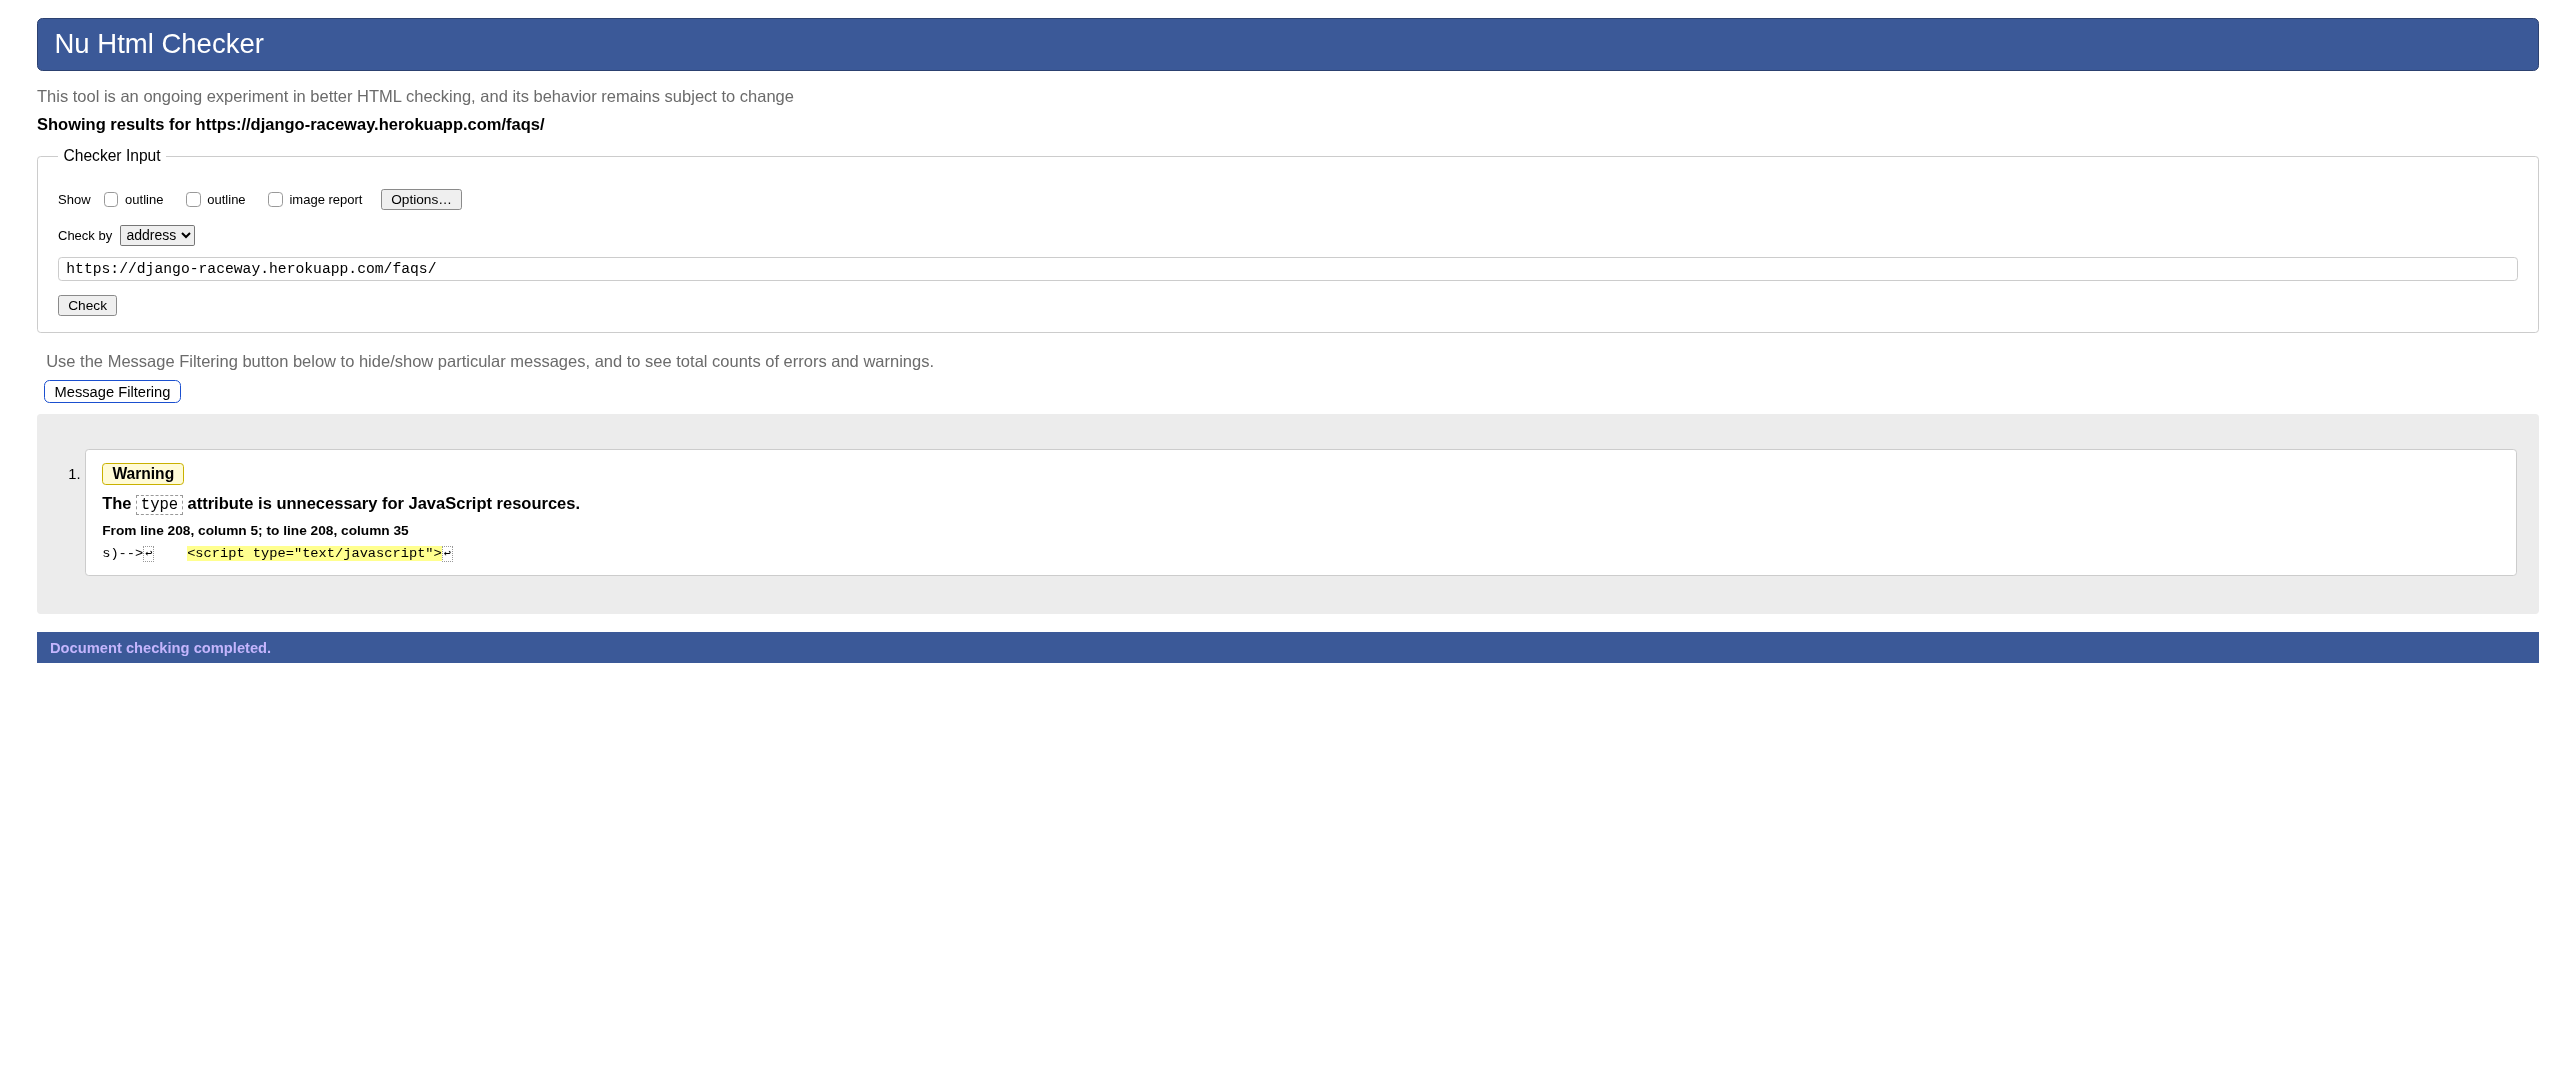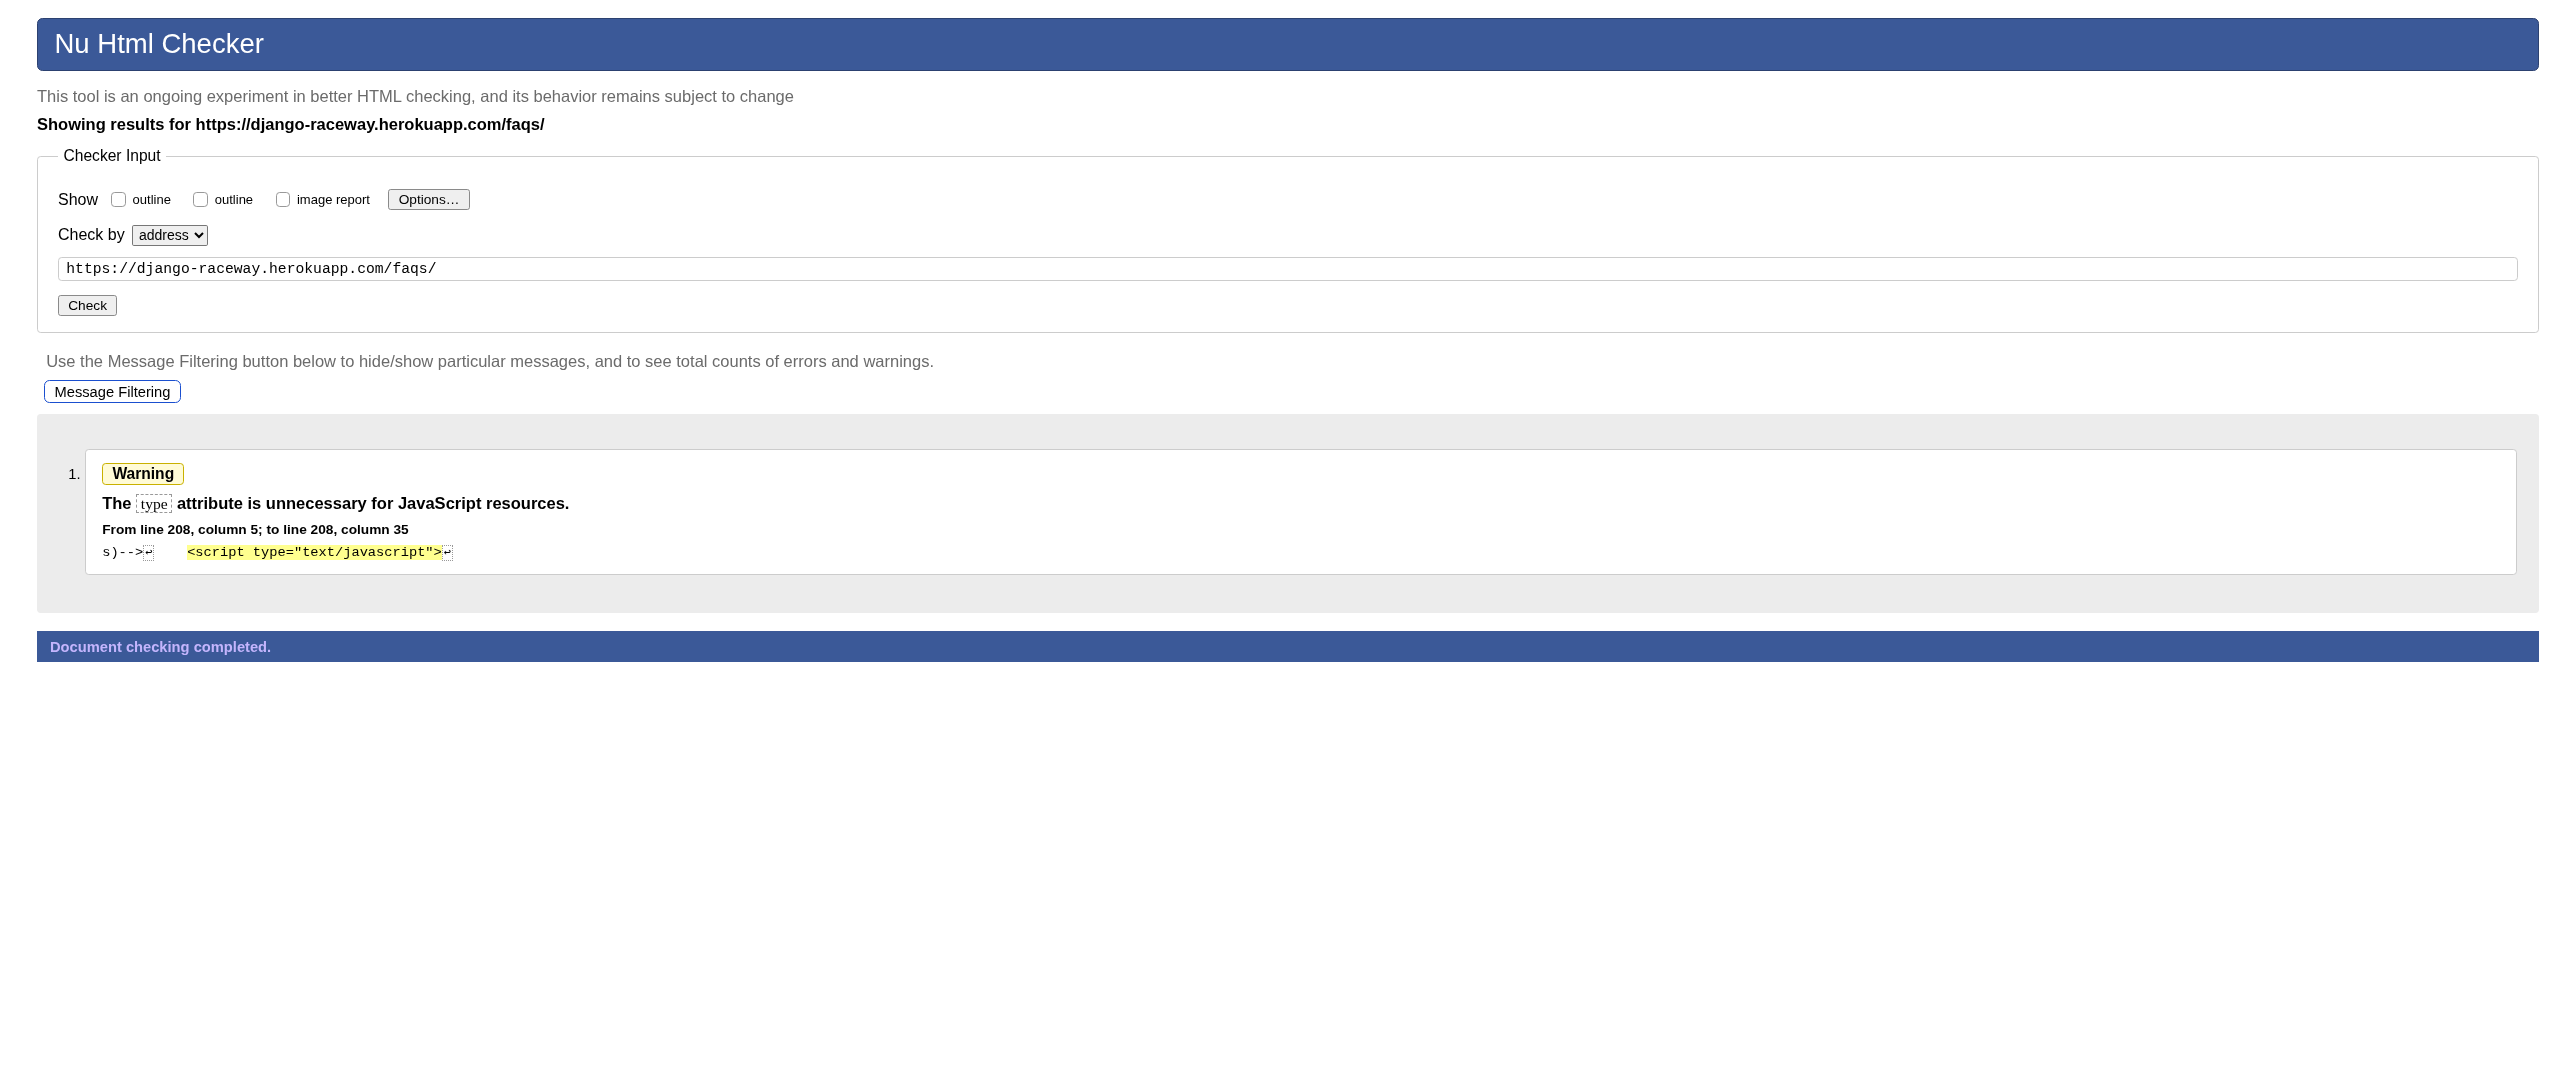--- a/index.html
+++ b/index.html
@@ -54,21 +54,21 @@
       gap: 5.5px;
     }
     .row label.inline {
       font-size: 13px;
       margin-right: 13px;
       display: inline-flex;
       align-items: center;
       gap: 3.7px;
     }
     .row .lead {
-      font-size: 16px;
+      font-size: 13px;
       margin-right: 3.7px;
     }
     input[type="checkbox"] {
       width: 14.7px;
       height: 14.7px;
       border-radius: 3.7px;
       border: 0.9px solid #999;
       appearance: none;
       background: #fff;
     }
@@ -144,21 +144,21 @@
     .badge-warning {
       background: #fffbd6;
       border: 0.9px solid #c9b100;
       border-radius: 3.7px;
       color: #000;
       font-weight: bold;
       padding: 0.9px 9.2px;
       font-size: 15.6px;
     }
     .code-inline {
-      font-family: Liberation Serif, serif;
+      font-family: Liberation Mono, monospace;
       font-weight: normal;
       border: 0.9px dashed #999;
       padding: 0 3.7px;
       background: #fff;
       font-size: 15.6px;
     }
     .location {
       font-size: 13.7px;
       margin: 9.2px 0 7.3px 0;
       font-weight: bold;

